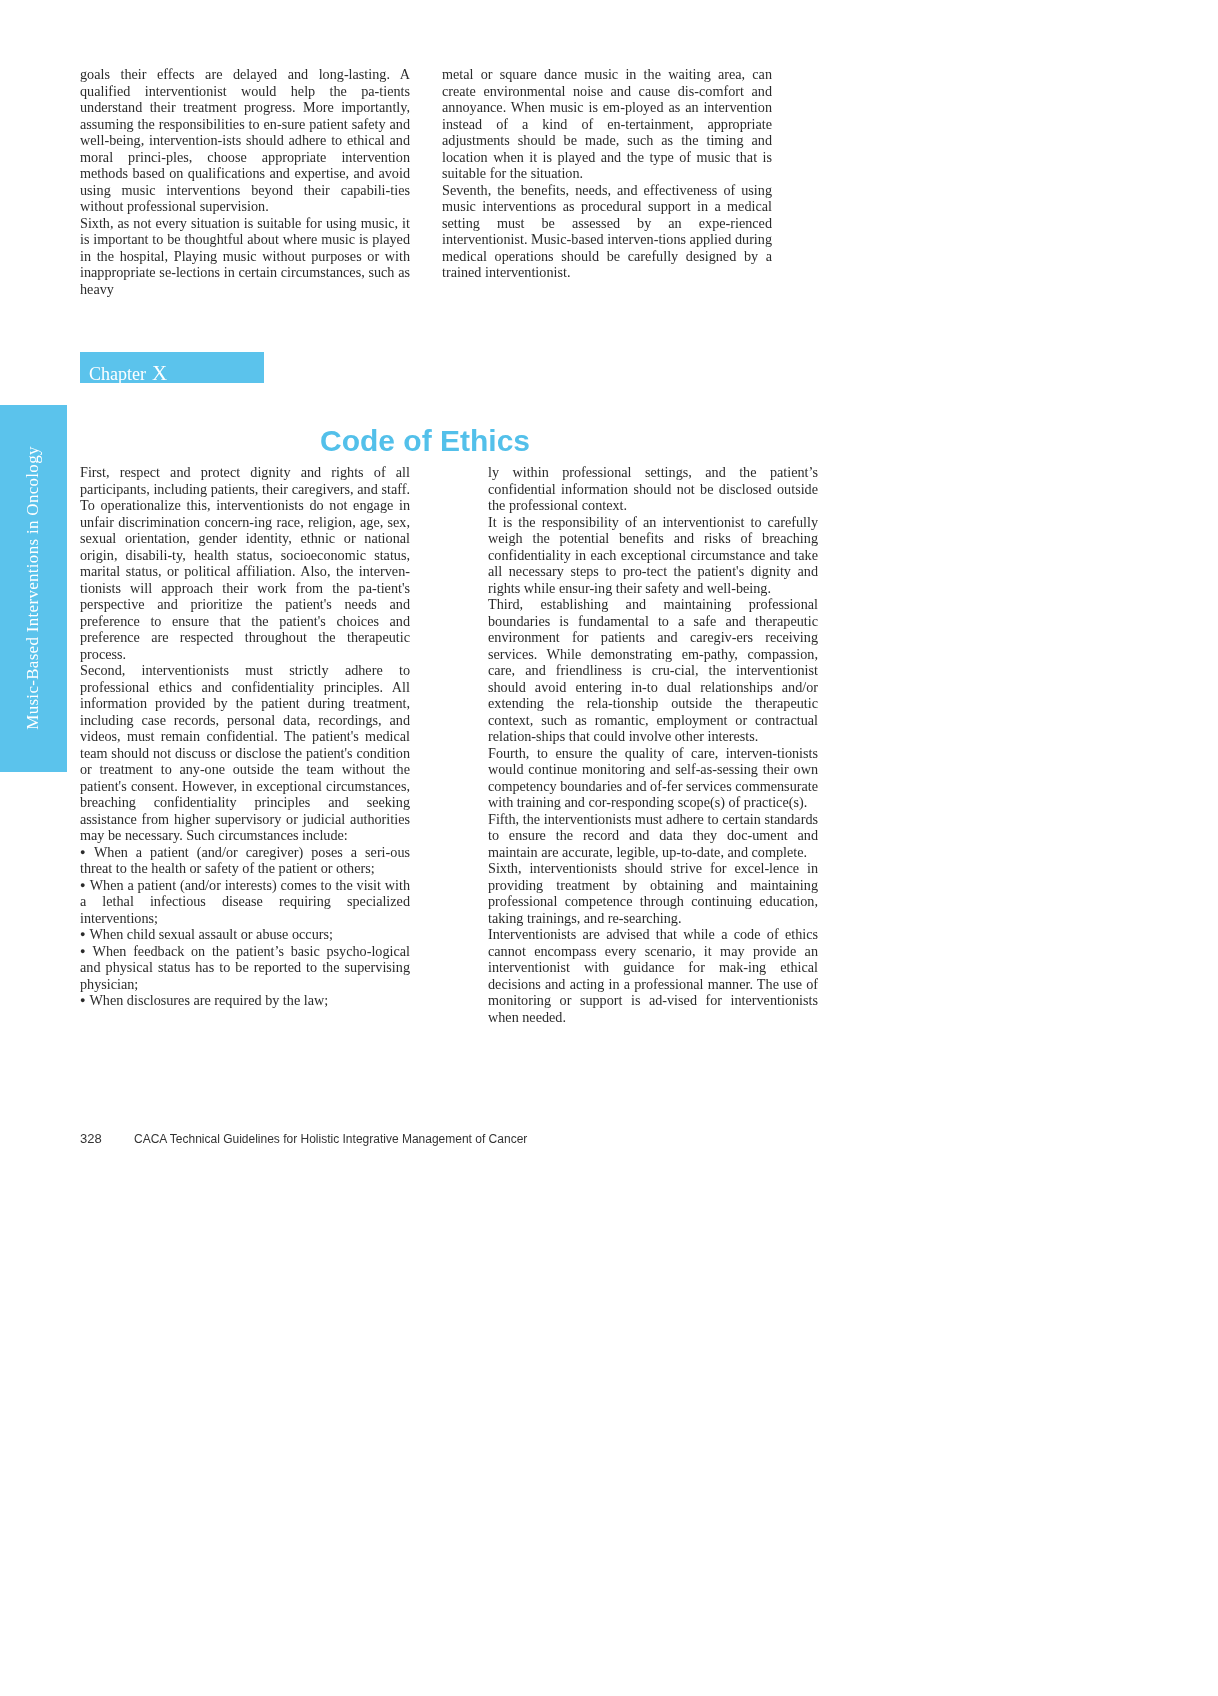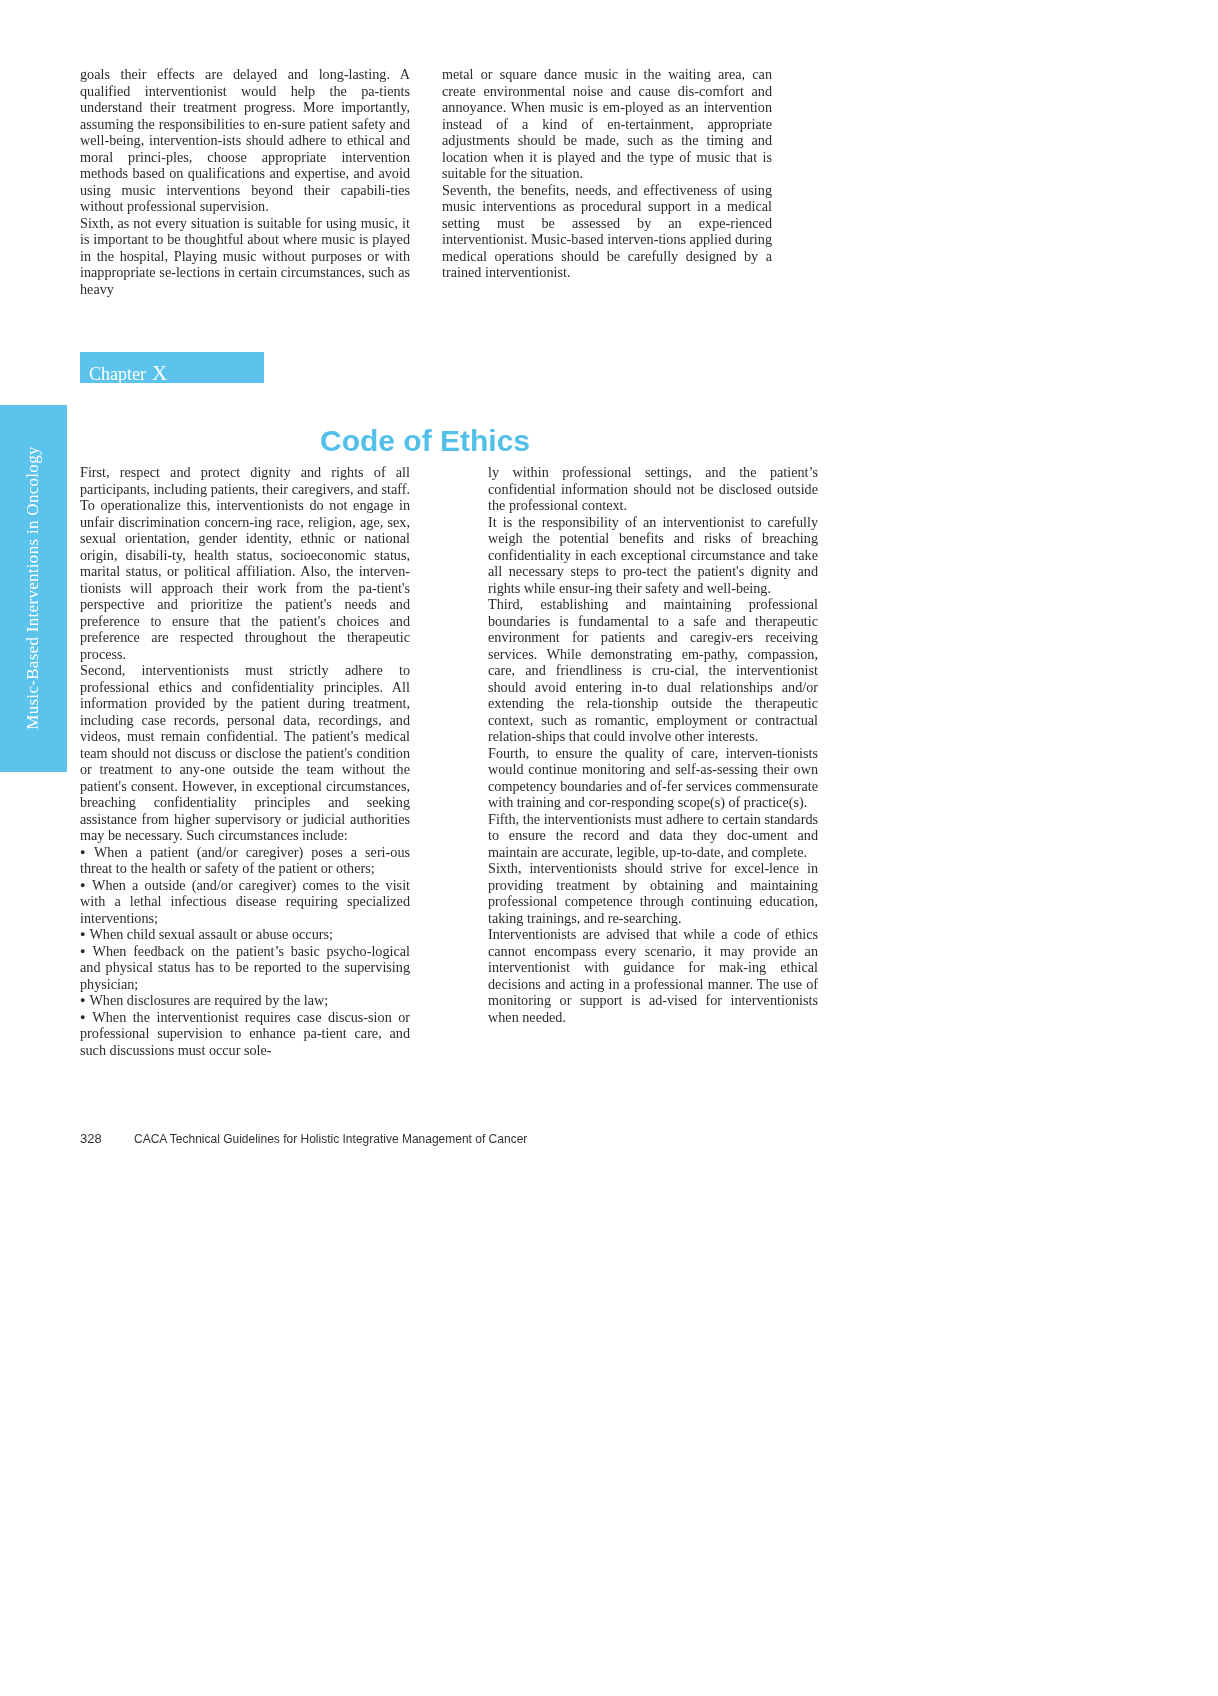--- a/index.html
+++ b/index.html
@@ -84,25 +84,24 @@
   <div class="title">Code of Ethics</div>
 
   <div class="side-tab">
     <div class="side-tab-text">Music-Based Interventions in Oncology</div>
   </div>
 
   <div class="col body-left">
     <p>First, respect and protect dignity and rights of all participants, including patients, their caregivers, and staff. To operationalize this, interventionists do not engage in unfair discrimination concern-ing race, religion, age, sex, sexual orientation, gender identity, ethnic or national origin, disabili-ty, health status, socioeconomic status, marital status, or political affiliation. Also, the interven-tionists will approach their work from the pa-tient's perspective and prioritize the patient's needs and preference to ensure that the patient's choices and preference are respected throughout the therapeutic process.</p>
     <p>Second, interventionists must strictly adhere to professional ethics and confidentiality principles. All information provided by the patient during treatment, including case records, personal data, recordings, and videos, must remain confidential. The patient's medical team should not discuss or disclose the patient's condition or treatment to any-one outside the team without the patient's consent. However, in exceptional circumstances, breaching confidentiality principles and seeking assistance from higher supervisory or judicial authorities may be necessary. Such circumstances include:</p>
     <p class="bullet">When a patient (and/or caregiver) poses a seri-ous threat to the health or safety of the patient or others;</p>
-    <p class="bullet">When a outside (and/or caregiver) comes to the visit with a lethal infectious disease requiring specialized interventions;</p>
+    <p class="bullet">When a patient (and/or interests) comes to the visit with a lethal infectious disease requiring specialized interventions;</p>
     <p class="bullet">When child sexual assault or abuse occurs;</p>
     <p class="bullet">When feedback on the patient’s basic psycho-logical and physical status has to be reported to the supervising physician;</p>
     <p class="bullet">When disclosures are required by the law;</p>
-    <p class="bullet">When the interventionist requires case discus-sion or professional supervision to enhance pa-tient care, and such discussions must occur sole-</p>
   </div>
 
   <div class="col body-right">
     <p>ly within professional settings, and the patient’s confidential information should not be disclosed outside the professional context.</p>
     <p>It is the responsibility of an interventionist to carefully weigh the potential benefits and risks of breaching confidentiality in each exceptional circumstance and take all necessary steps to pro-tect the patient's dignity and rights while ensur-ing their safety and well-being.</p>
     <p>Third, establishing and maintaining professional boundaries is fundamental to a safe and therapeutic environment for patients and caregiv-ers receiving services. While demonstrating em-pathy, compassion, care, and friendliness is cru-cial, the interventionist should avoid entering in-to dual relationships and/or extending the rela-tionship outside the therapeutic context, such as romantic, employment or contractual relation-ships that could involve other interests.</p>
     <p>Fourth, to ensure the quality of care, interven-tionists would continue monitoring and self-as-sessing their own competency boundaries and of-fer services commensurate with training and cor-responding scope(s) of practice(s).</p>
     <p>Fifth, the interventionists must adhere to certain standards to ensure the record and data they doc-ument and maintain are accurate, legible, up-to-date, and complete.</p>
     <p>Sixth, interventionists should strive for excel-lence in providing treatment by obtaining and maintaining professional competence through continuing education, taking trainings, and re-searching.</p>
     <p>Interventionists are advised that while a code of ethics cannot encompass every scenario, it may provide an interventionist with guidance for mak-ing ethical decisions and acting in a professional manner. The use of monitoring or support is ad-vised for interventionists when needed.</p>

